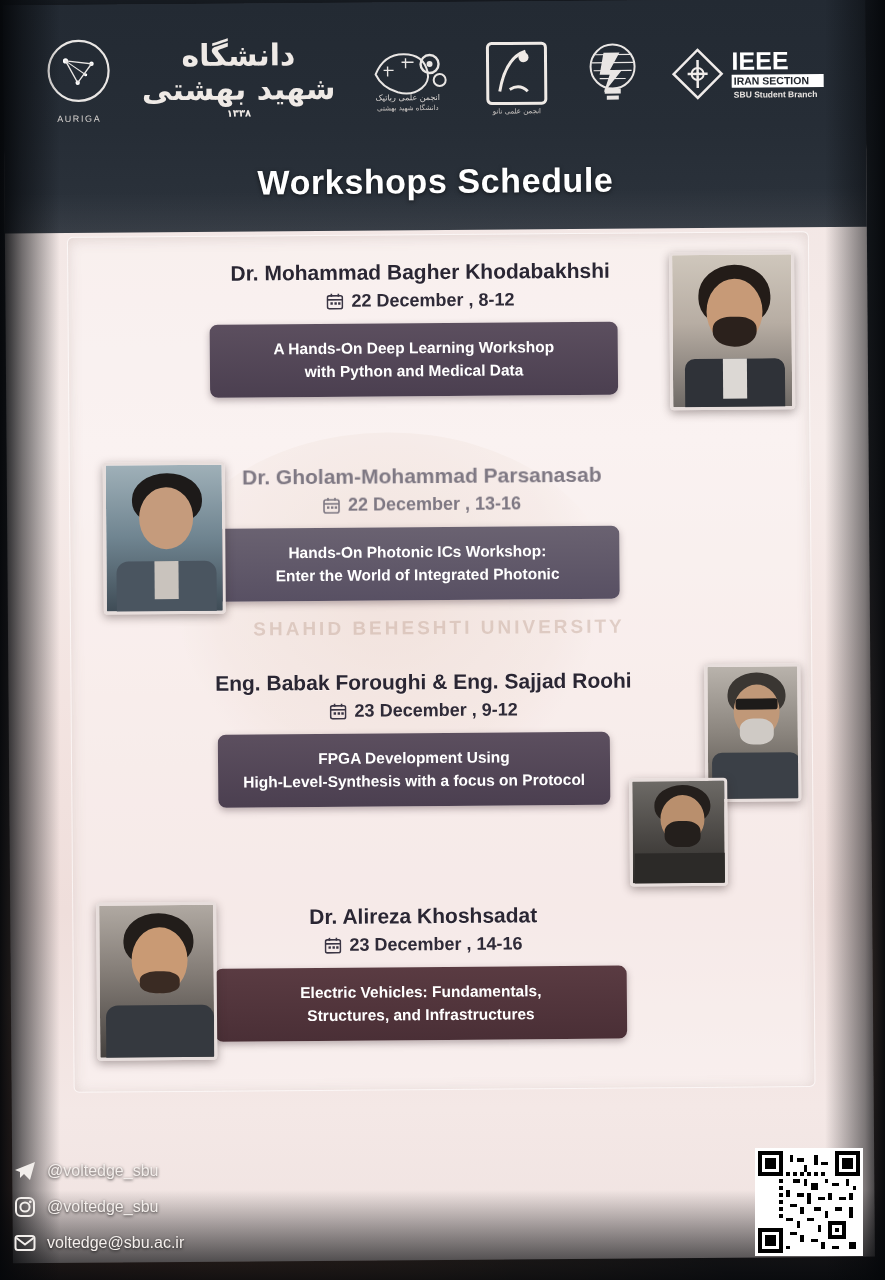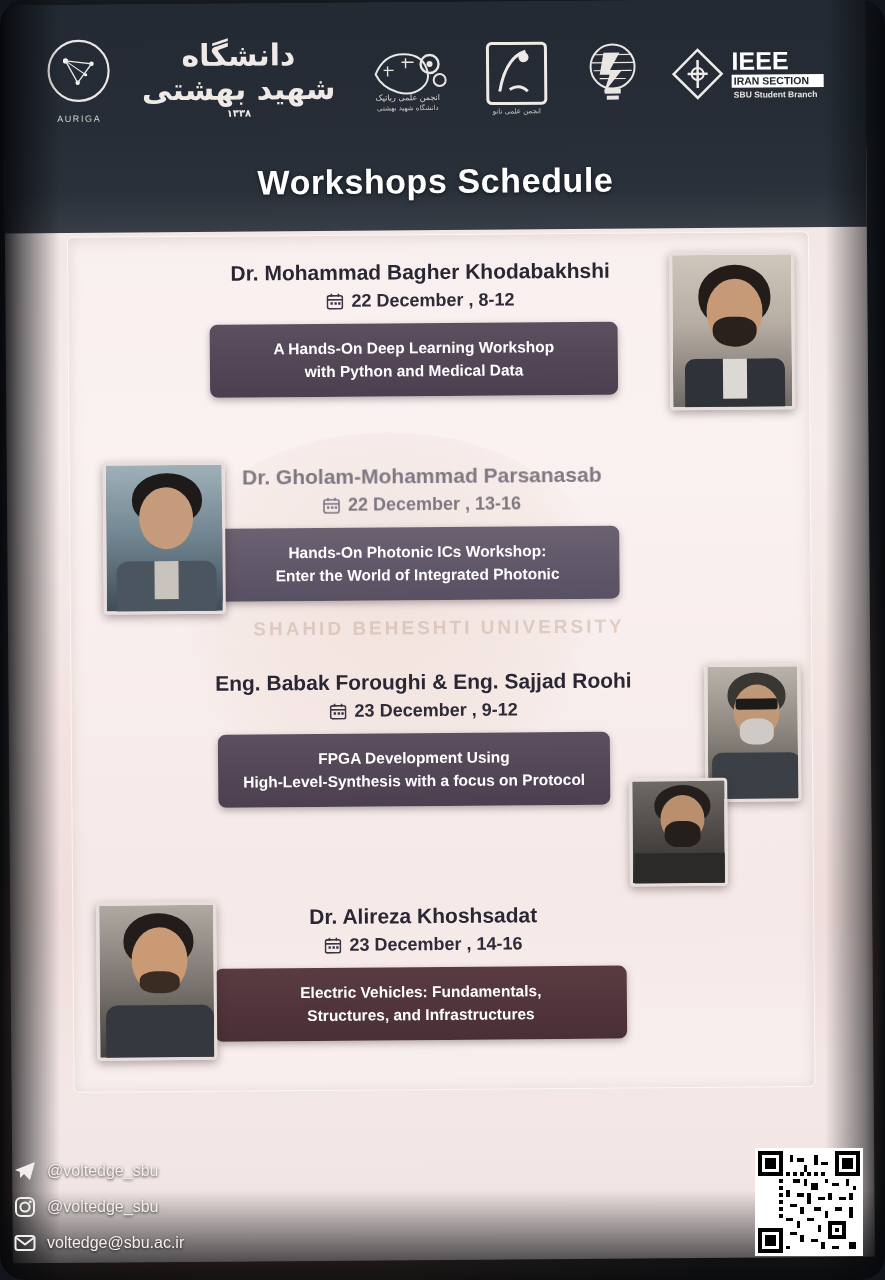--- a/index.html
+++ b/index.html
@@ -13,21 +13,20 @@
 
   
   #poster-photo {
     position: relative;
     width: 885px; height: 1280px;
     background:
       radial-gradient(ellipse 70% 40% at 50% 115%, rgba(255,180,120,0.55), rgba(0,0,0,0) 60%),
       radial-gradient(ellipse 60% 35% at 20% 95%, rgba(220,130,90,0.45), rgba(0,0,0,0) 65%),
       linear-gradient(180deg, #1d232b 0%, #2a3138 18%, #3a3a3e 40%, #6a5a56 62%, #8e6f5f 78%, #5c4a46 92%, #2b2a2c 100%);
     overflow: hidden;
-    border-radius: 24px;
   }
   
   #vignette {
     position: absolute; inset: 0;
     background:
       linear-gradient(90deg, rgba(5,7,10,0.95) 0px, rgba(5,7,10,0.55) 22px, rgba(0,0,0,0) 60px),
       linear-gradient(270deg, rgba(5,7,10,0.95) 0px, rgba(5,7,10,0.5) 20px, rgba(0,0,0,0) 60px),
       linear-gradient(0deg, rgba(5,7,10,0.85) 0px, rgba(0,0,0,0) 90px);
     pointer-events: none;
     z-index: 40;

